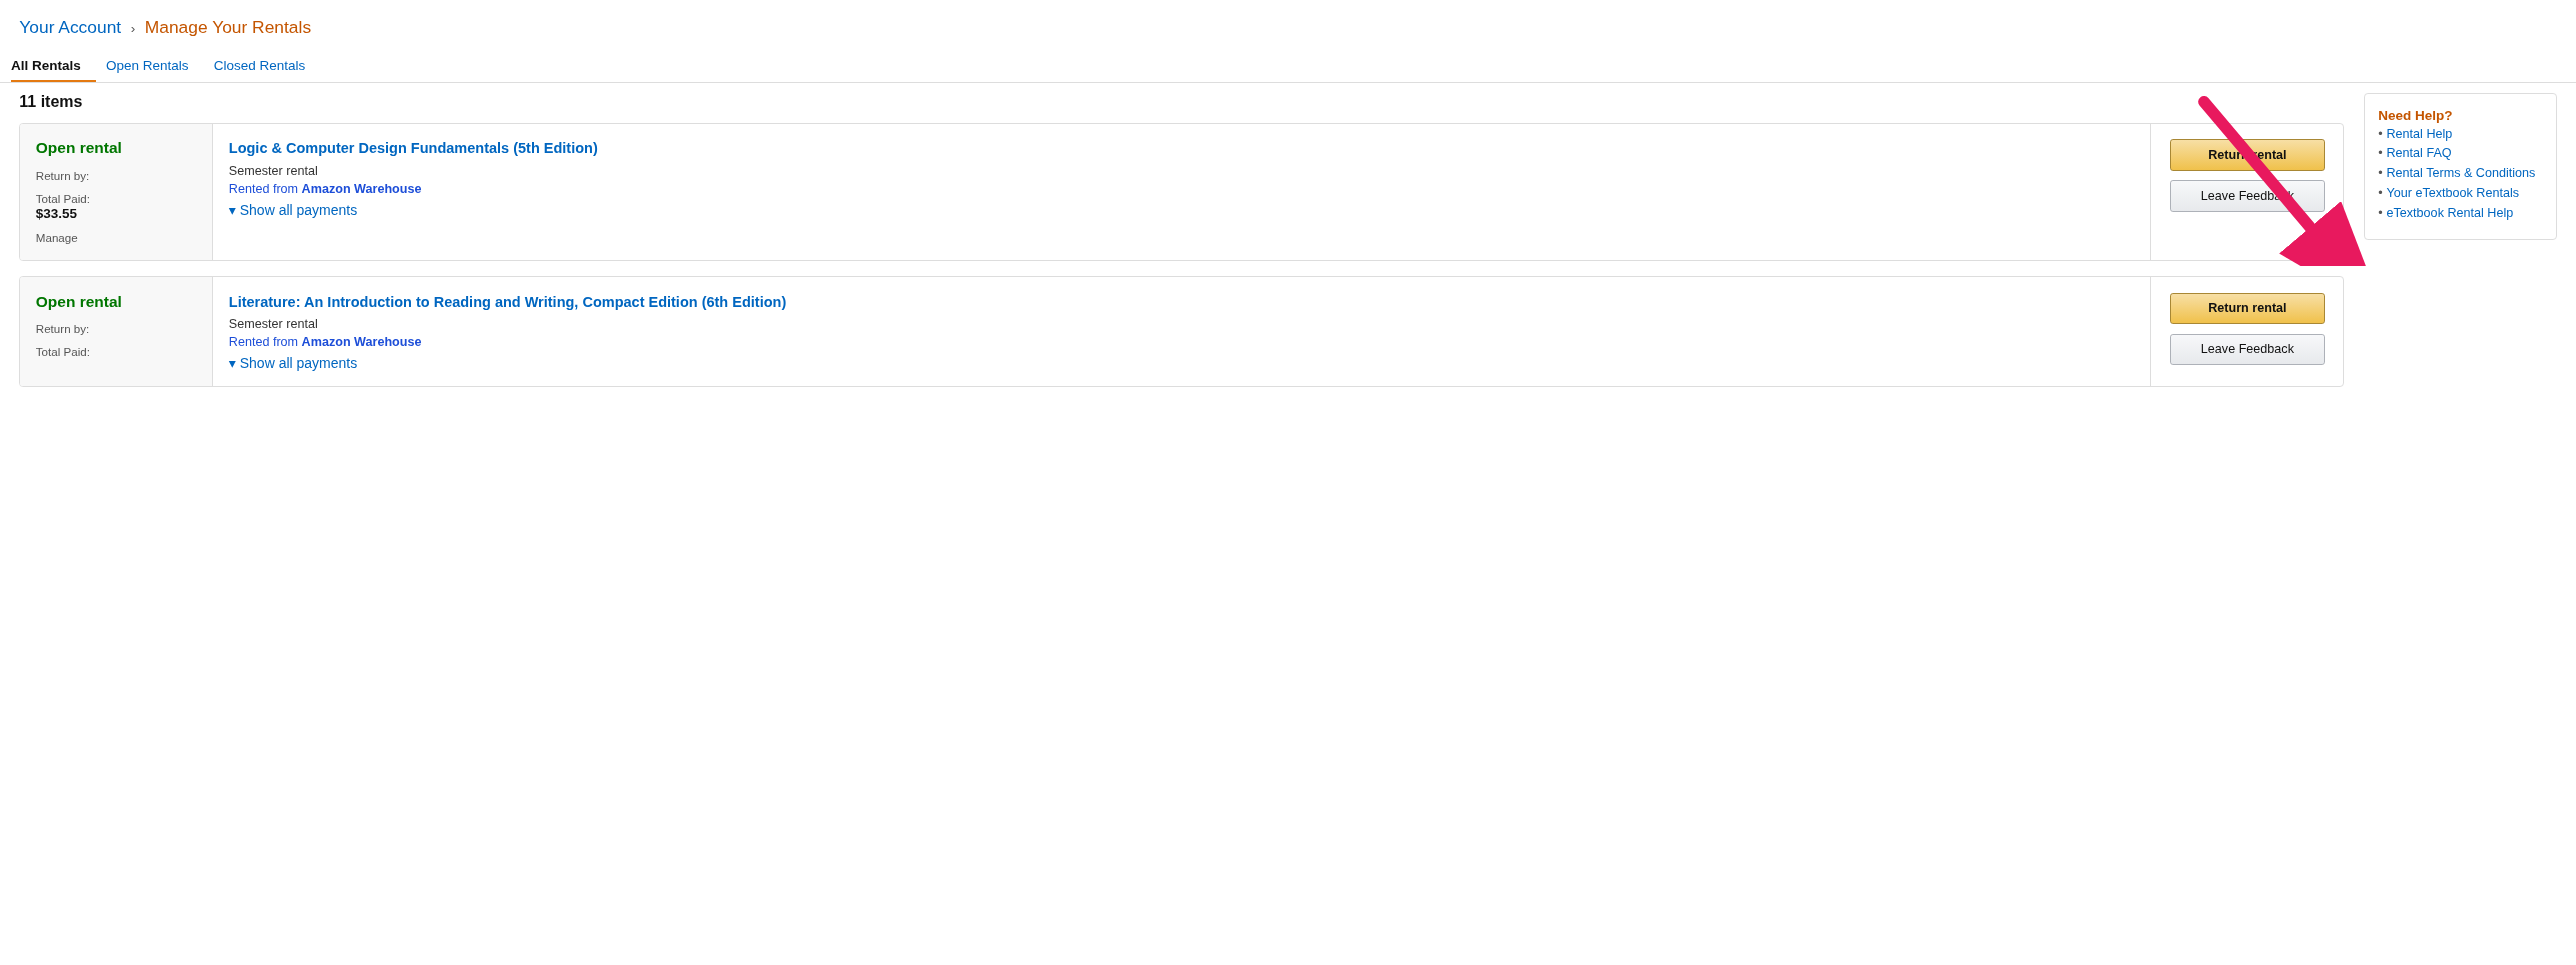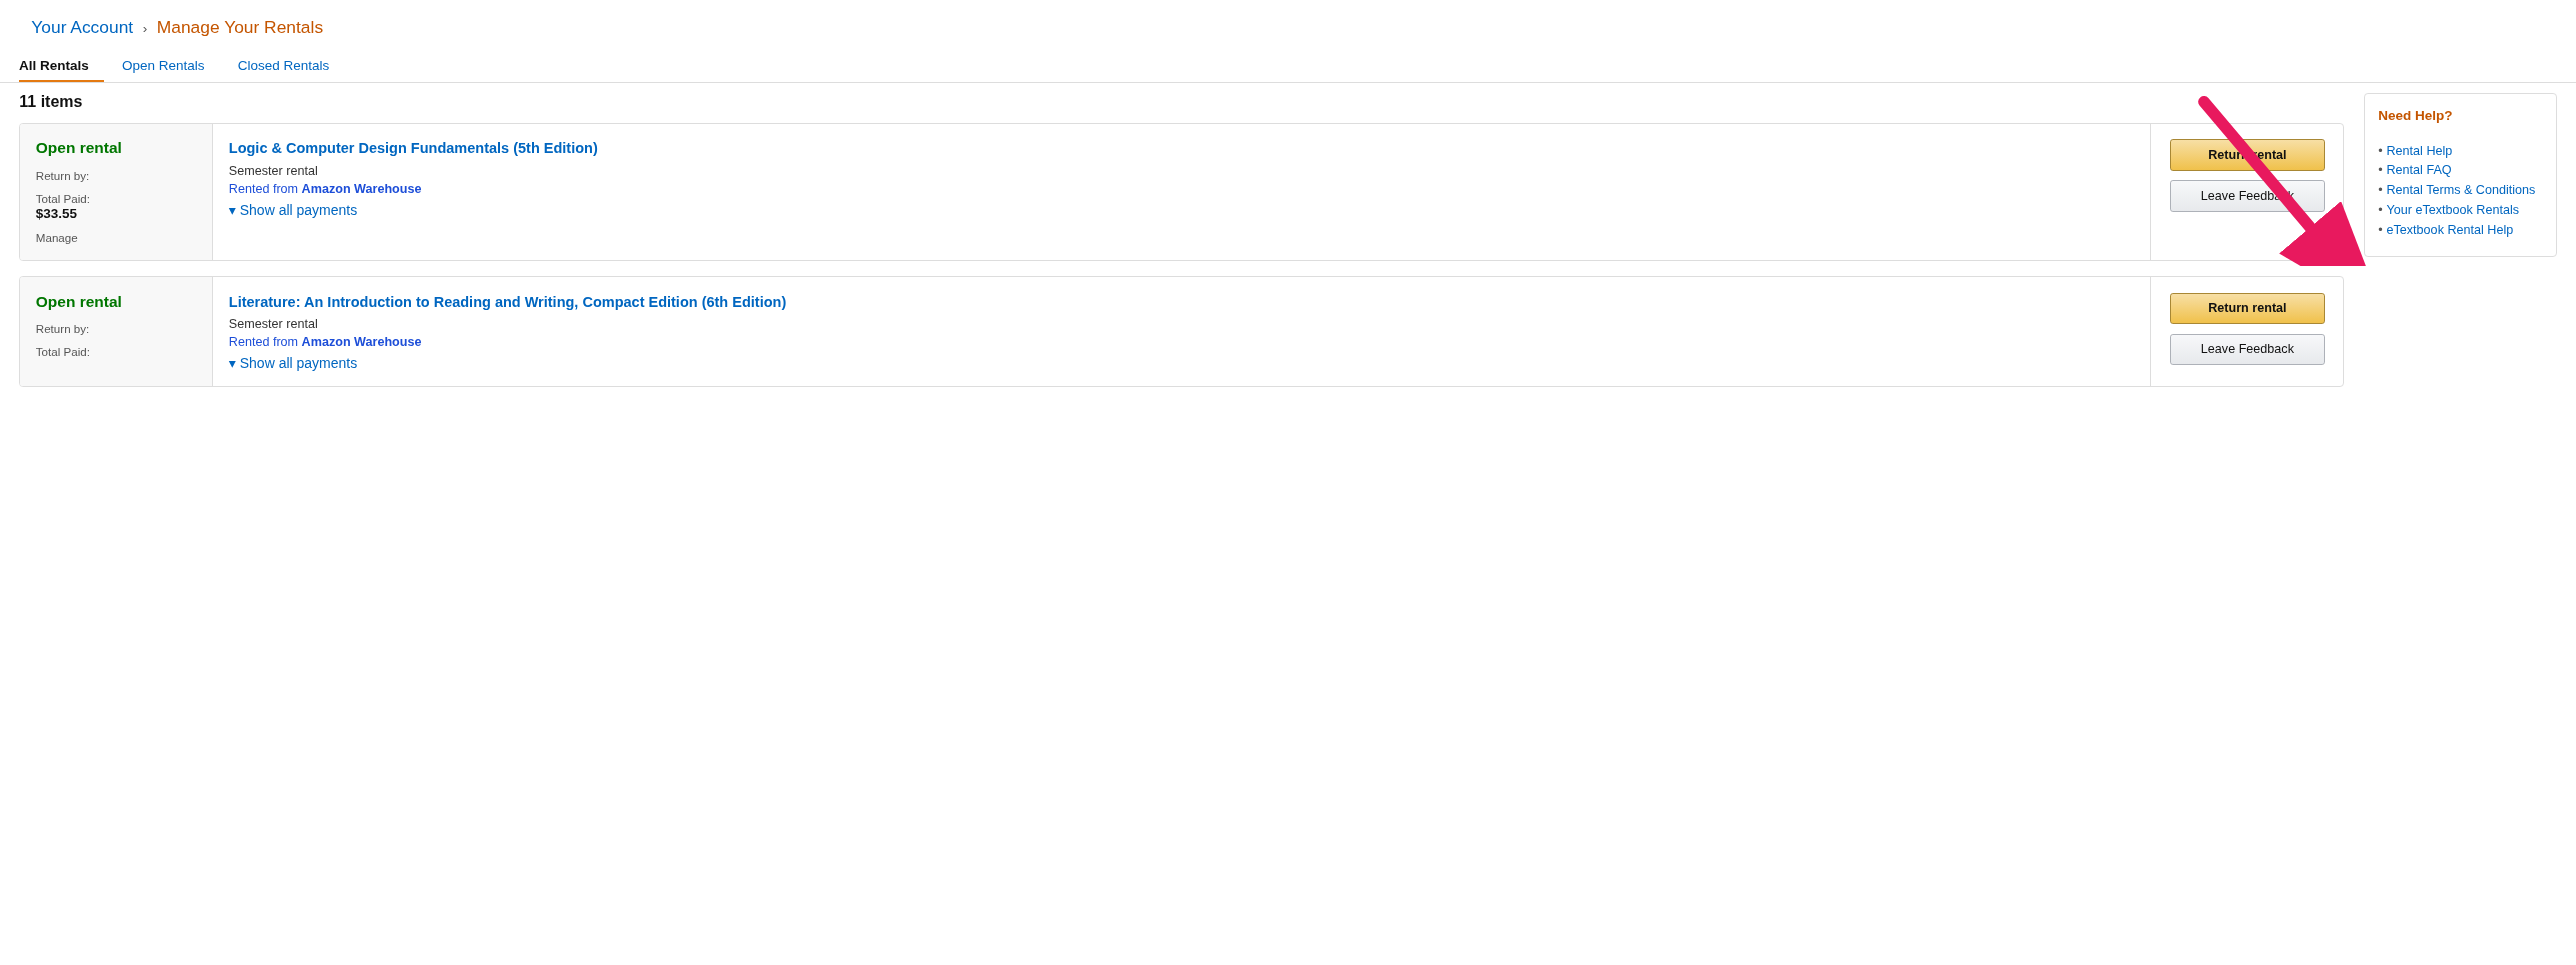--- a/index.html
+++ b/index.html
@@ -5,41 +5,40 @@
     * { margin: 0; padding: 0; box-sizing: border-box; }
     body { font-family: Arial, sans-serif; font-size: 13.5px; background: #fff; color: #111; }
 
     .breadcrumb {
       padding: 17.4px 19.3px 9.7px 19.3px;
       font-size: 13.5px;
     }
     .breadcrumb a {
       color: #0066c0;
       text-decoration: none;
-      margin-left: 12px;
     }
     .breadcrumb .separator {
       color: #555;
       margin: 0 5.8px;
     }
     .breadcrumb .current {
       color: #c45500;
       font-size: 17.4px;
       font-weight: normal;
     }
     .breadcrumb .account-link {
       font-size: 17.4px;
     }
 
     .tabs-bar {
       border-bottom: 1px solid #ddd;
-      padding: 0 19px;
+      padding: 0 11px;
       display: flex;
       align-items: center;
-      gap: 8px;
+      gap: 0;
     }
     .tab {
       padding: 9.7px 15.5px 9.7px 0;
       font-size: 13.5px;
       cursor: pointer;
       color: #0066c0;
       text-decoration: none;
       margin-right: 9.7px;
     }
     .tab.active {
@@ -231,21 +230,21 @@
       border: 1px solid #ddd;
       border-radius: 3.9px;
       padding: 13.5px;
       background: #fff;
     }
 
     .help-title {
       font-size: 13.5px;
       font-weight: bold;
       color: #c45500;
-      margin-bottom: 21px;
+      margin-bottom: 4px;
     }
 
     .help-list {
       list-style: none;
       padding: 0;
     }
 
     .help-list li {
       margin-bottom: 5.8px;
       font-size: 12.6px;

